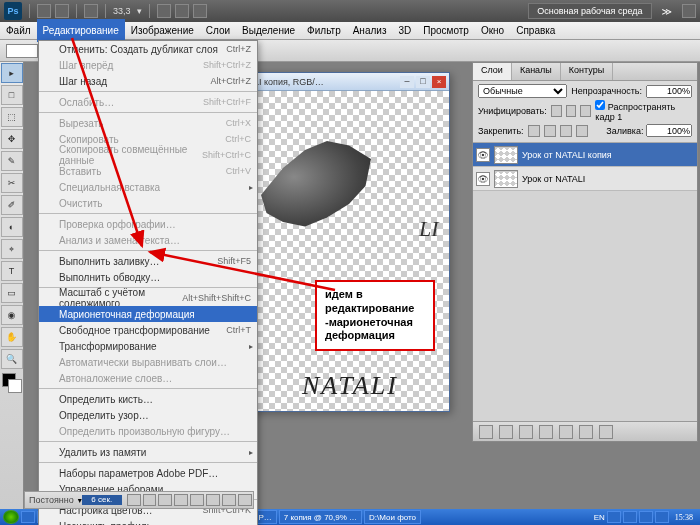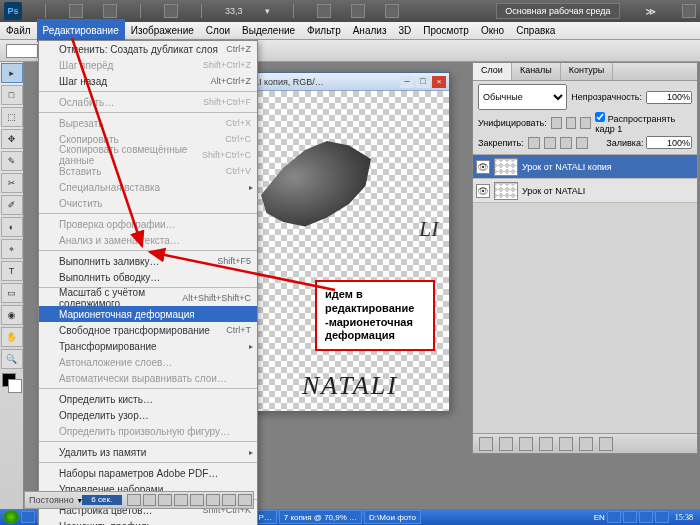--- a/index.html
+++ b/index.html
@@ -1,17 +1,17 @@
 <!DOCTYPE html>
 <html><head>
 <meta charset="utf-8">
 <style>
 * { margin:0; padding:0; box-sizing:border-box; font-family:"Segoe UI",Tahoma,sans-serif; }
 body { width:700px; height:525px; background:#c0c0c0; overflow:hidden; position:relative; font-size:10px; }
-.appbar { height:22px; background:linear-gradient(#6a6a6a,#4a4a4a); display:flex; align-items:center; color:#fff; padding:0 4px; gap:20px; }
+.appbar { height:22px; background:linear-gradient(#6a6a6a,#4a4a4a); display:flex; align-items:center; color:#fff; padding:0 4px; gap:4px; }
 .appbar .ps { width:18px; height:18px; background:#0a3d62; color:#5cb3ff; font-weight:bold; display:flex; align-items:center; justify-content:center; border-radius:2px; font-size:9px; }
 .appbar .sep { width:1px; height:14px; background:#888; margin:0 3px; }
 .appbar .ico { width:14px; height:14px; background:#666; border:1px solid #888; }
 .appbar .zoom { color:#ddd; font-size:9px; }
 .appbar .env { margin-left:auto; background:#555; padding:2px 8px; border:1px solid #777; font-size:9px; }
 .appbar .chev { margin:0 6px; }
 .menubar { height:18px; background:linear-gradient(#f4f4f4,#e0e0e0); display:flex; align-items:center; border-bottom:1px solid #999; font-size:10px; }
 .menubar span { padding:6px 6px; cursor:default; }
 .menubar span.active { background:#316ac5; color:#fff; }
 .optbar { height:22px; background:linear-gradient(#e8e8e8,#d0d0d0); border-bottom:1px solid #999; display:flex; align-items:center; gap:4px; padding:0 6px; font-size:9px; }
@@ -37,21 +37,21 @@
 .menu .row.dis .sc { color:#aaa; }
 .menu hr { border:none; border-top:1px solid #bbb; margin:2px 0; }
 .menu .row.hi { background:#316ac5; color:#fff; }
 .menu .row.sub::after { content:"▸"; position:absolute; right:4px; font-size:8px; color:#555; }
 .layers { position:absolute; right:2px; top:0; width:226px; background:#d4d4d4; border:1px solid #888; }
 .layers .tabs { height:18px; background:linear-gradient(#e0e0e0,#c8c8c8); display:flex; font-size:9px; border-bottom:1px solid #999;}
 .layers .tabs span { padding:2px 8px; border-right:1px solid #aaa; }
 .layers .tabs span.a { background:#eee; }
 .layers .opts { padding:3px 5px; font-size:9px; background:#dcdcdc; border-bottom:1px solid #aaa; }
 .layers .opts .line { display:flex; align-items:center; gap:4px; margin-bottom:2px; }
-.layers .opts select { font-size:9px; height:26px; flex:1; }
+.layers .opts select { font-size:9px; height:14px; flex:1; }
 .layers .opts input[type=text] { width:46px; font-size:9px; height:13px; text-align:right;}
 .layers .opts input[type=checkbox]{ width:10px; height:10px;}
 .layers .list { background:#e4e4e4; }
 .layers .lrow { height:24px; display:flex; align-items:center; border-bottom:1px solid #bbb; font-size:9px; gap:4px; padding:0 3px;}
 .layers .lrow.sel { background:#3e6db5; color:#fff; }
 .layers .eye { width:14px; height:14px; border:1px solid #888; background:#fff; font-size:9px; text-align:center; line-height:12px; color:#333; }
 .layers .lrow.sel .eye{ color:#333;}
 .layers .thumb { width:24px; height:18px; background:#fff; border:1px solid #888; }
 .layers .thumb.chk { background-image:linear-gradient(45deg,#ccc 25%,transparent 25%),linear-gradient(-45deg,#ccc 25%,transparent 25%),linear-gradient(45deg,transparent 75%,#ccc 75%),linear-gradient(-45deg,transparent 75%,#ccc 75%); background-size:6px 6px; background-color:#fff;}
 .layers .pad { height:230px; background:#d4d4d4; }
@@ -287,24 +287,24 @@
       <span>Марионеточная деформация</span>
     </div>
     <div class="row">
       <span>Свободное трансформирование</span>
       <span class="sc">Ctrl+T</span>
     </div>
     <div class="row sub">
       <span>Трансформирование</span>
     </div>
     <div class="row dis">
+      <span>Автоматически выравнивать слои…</span>
+    </div>
+    <div class="row dis">
       <span>Автоналожение слоев…</span>
-    </div>
-    <div class="row dis">
-      <span>Автоматически выравнивать слои…</span>
     </div>
     <hr>
     <div class="row">
       <span>Определить кисть…</span>
     </div>
     <div class="row">
       <span>Определить узор…</span>
     </div>
     <div class="row dis">
       <span>Определить произвольную фигуру…</span>

